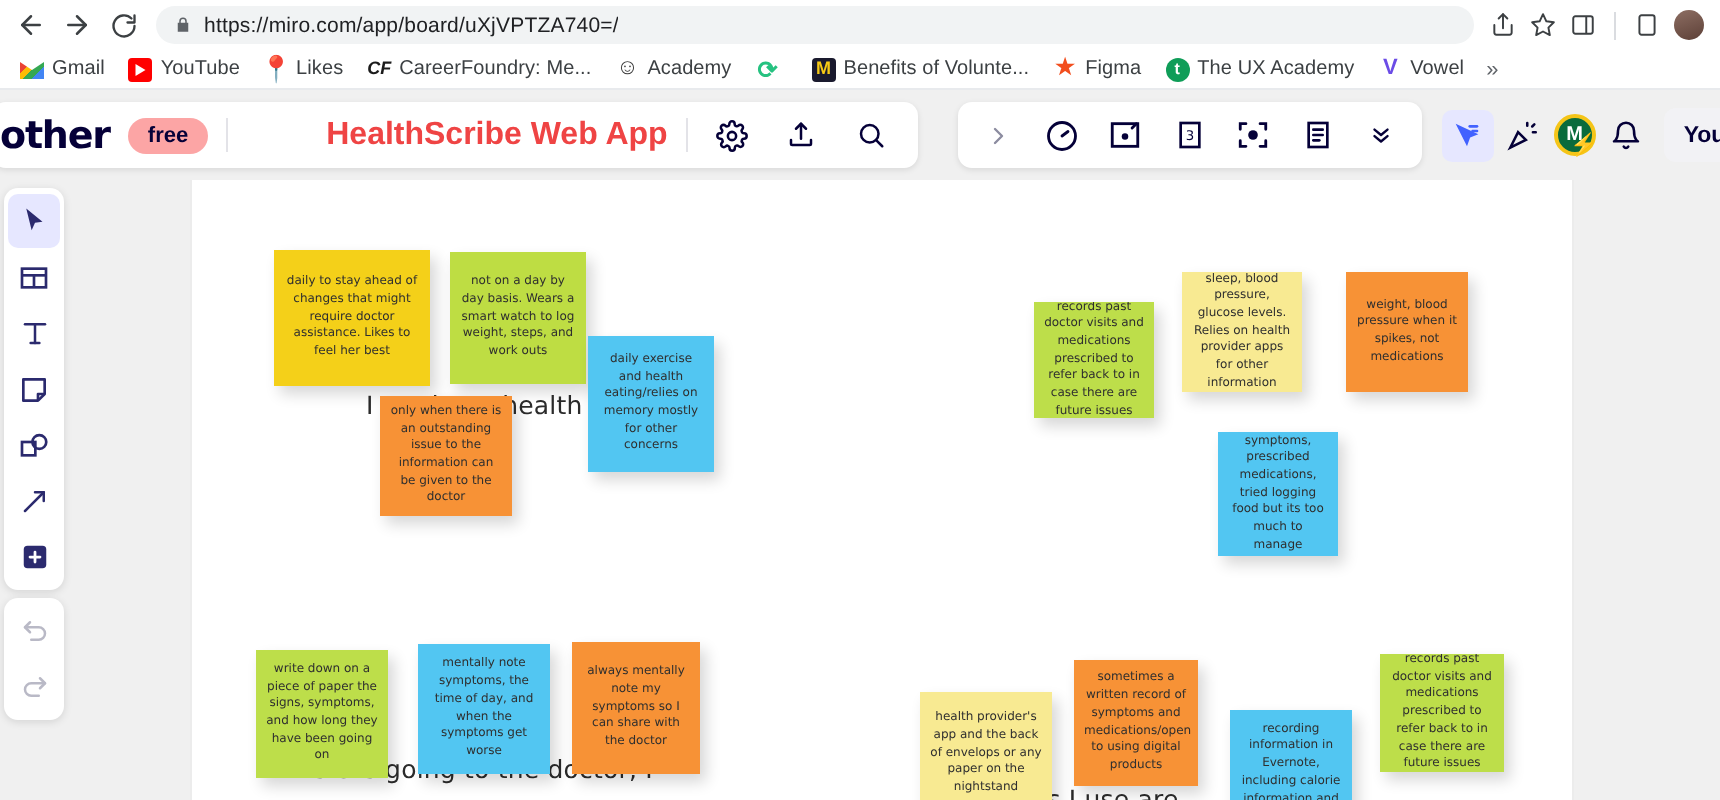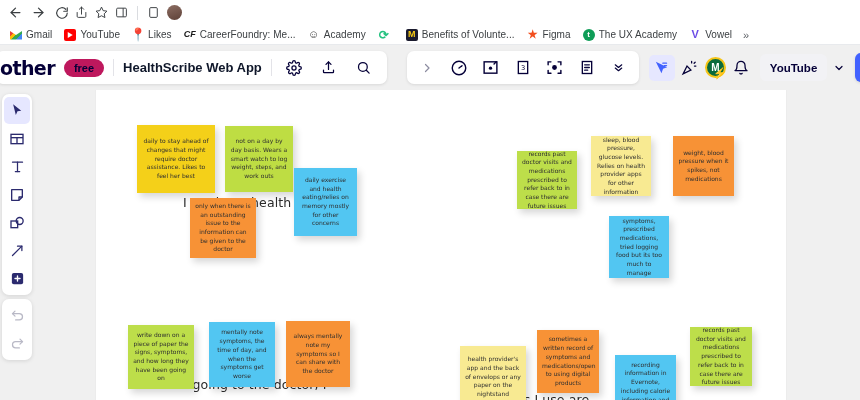--- a/index.html
+++ b/index.html
@@ -148,33 +148,34 @@
     margin-left: -10px;
   }
   .miro-wordmark {
     font-family: "DejaVu Sans", sans-serif;
     font-weight: 700;
     font-size: 19px;
     color: #050038;
     letter-spacing: -0.6px;
   }
   .free-pill {
-    background: #be185d;
+    background: #fca5a5;
     border-radius: 11px;
     padding: 3px 10px;
     font-size: 11px;
     font-weight: 700;
     color: #050038;
   }
   .vdiv { width:1px; height:17px; background:#e3e3e8; }
   .board-title {
     font-weight: 700;
-    font-size: 13px;
-    color: #0f172a;
+    font-size: 16px;
+    color: #ef4444;
     white-space: nowrap;
+    margin-left: 40px;
   }
   .hdr-icon {
     width: 26px; height: 26px;
     display:flex; align-items:center; justify-content:center;
     color: #050038;
     border-radius: 5px;
   }
   .tools-group { padding: 0 7px; gap: 6px; }
   .right-group { padding: 0 4px; gap: 2px; }
   .tool-active {
@@ -306,20 +307,28 @@
           <polyline points="12 5 19 12 12 19"></polyline>
         </svg>
     </div>
     <div class="nav-btn">
       <svg width="14" height="14" viewBox="0 0 24 24" fill="none" stroke="#3c4043" stroke-width="2" stroke-linecap="round" stroke-linejoin="round">
           <path d="M21 12a9 9 0 1 1-2.6-6.4"></path>
           <polyline points="21 3 21 9 15 9"></polyline>
         </svg>
     </div>
 
+    <div class="omnibox">
+      <span class="lock-icon">
+        <svg width="9" height="11" viewBox="0 0 24 24" fill="#5f6368">
+            <path d="M17 9V7a5 5 0 0 0-10 0v2H5v12h14V9h-2zm-8-2a3 3 0 0 1 6 0v2H9V7z"></path>
+          </svg>
+      </span>
+      <span class="url-text">https://miro.com/app/board/uXjVPTZA740=/</span>
+    </div>
 
     <div class="omni-right">
       <span class="ic">
         <svg width="13" height="13" viewBox="0 0 24 24" fill="none" stroke="#3c4043" stroke-width="1.8" stroke-linecap="round" stroke-linejoin="round">
             <path d="M4 12v7a2 2 0 0 0 2 2h12a2 2 0 0 0 2-2v-7"></path>
             <polyline points="16 6 12 2 8 6"></polyline>
             <line x1="12" y1="2" x2="12" y2="15"></line>
           </svg>
       </span>
       <span class="ic">

